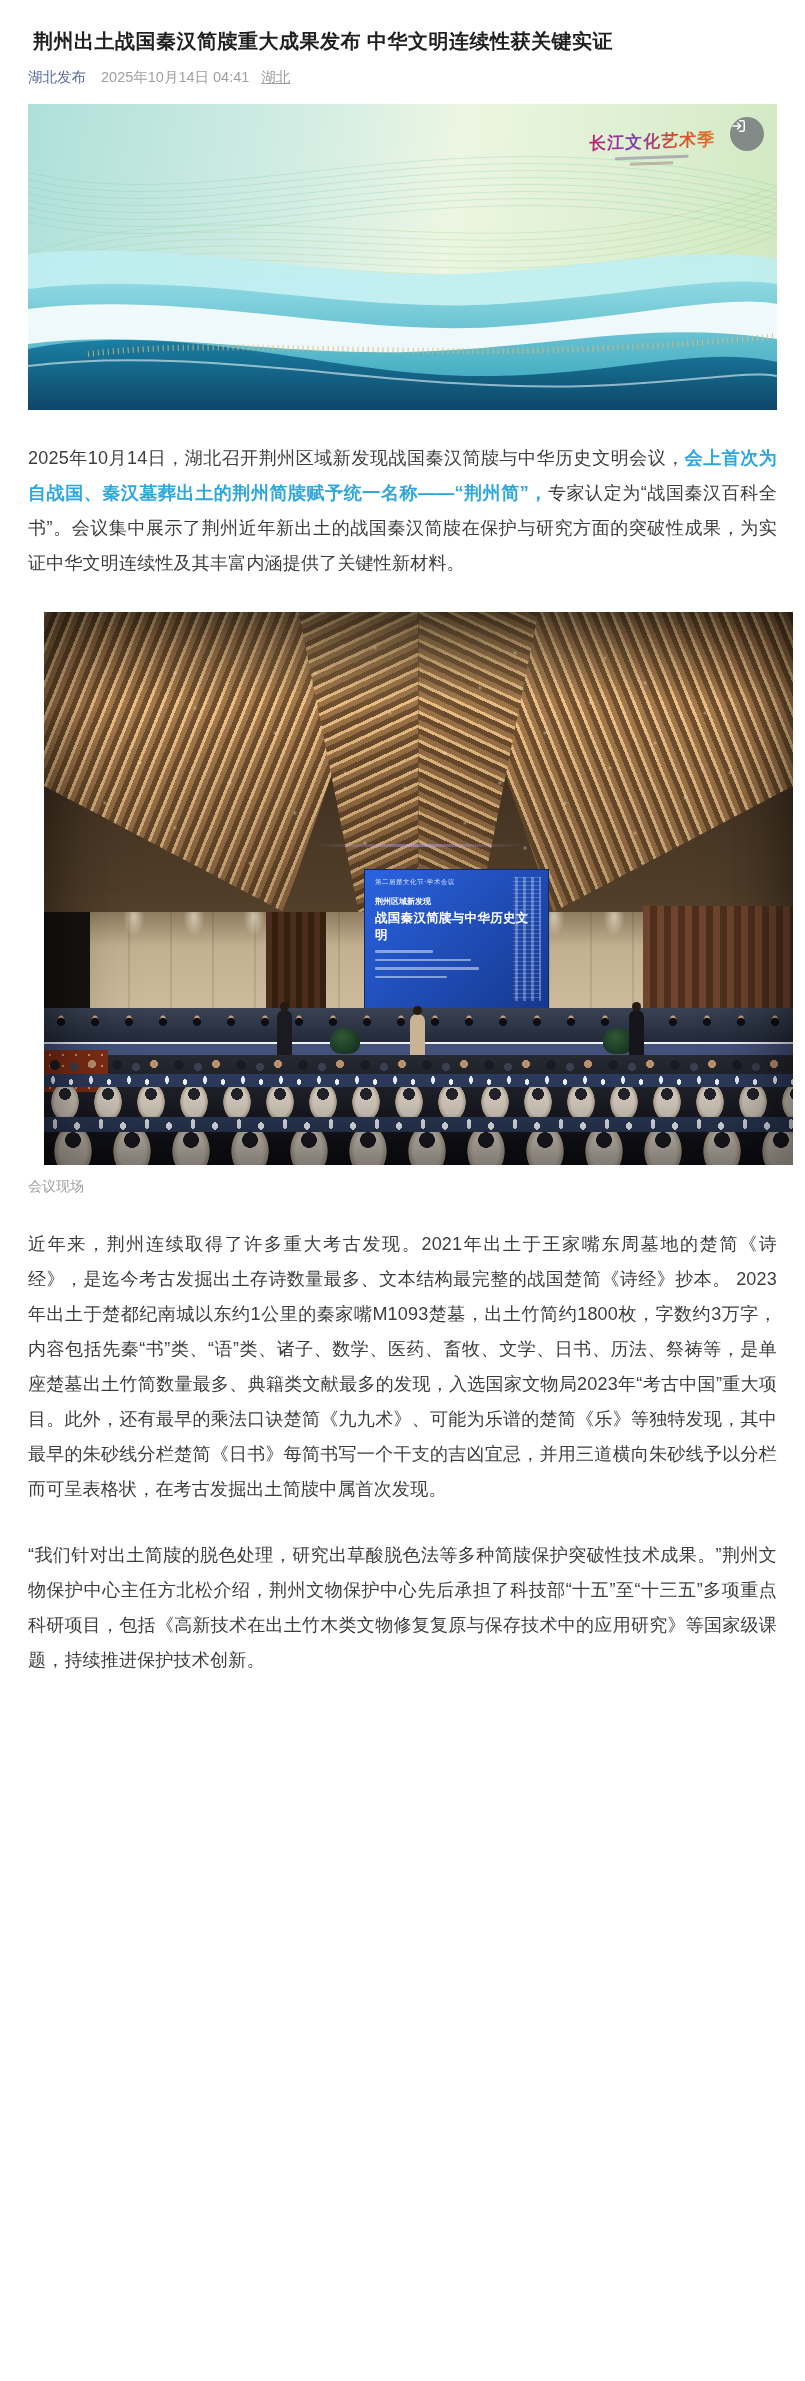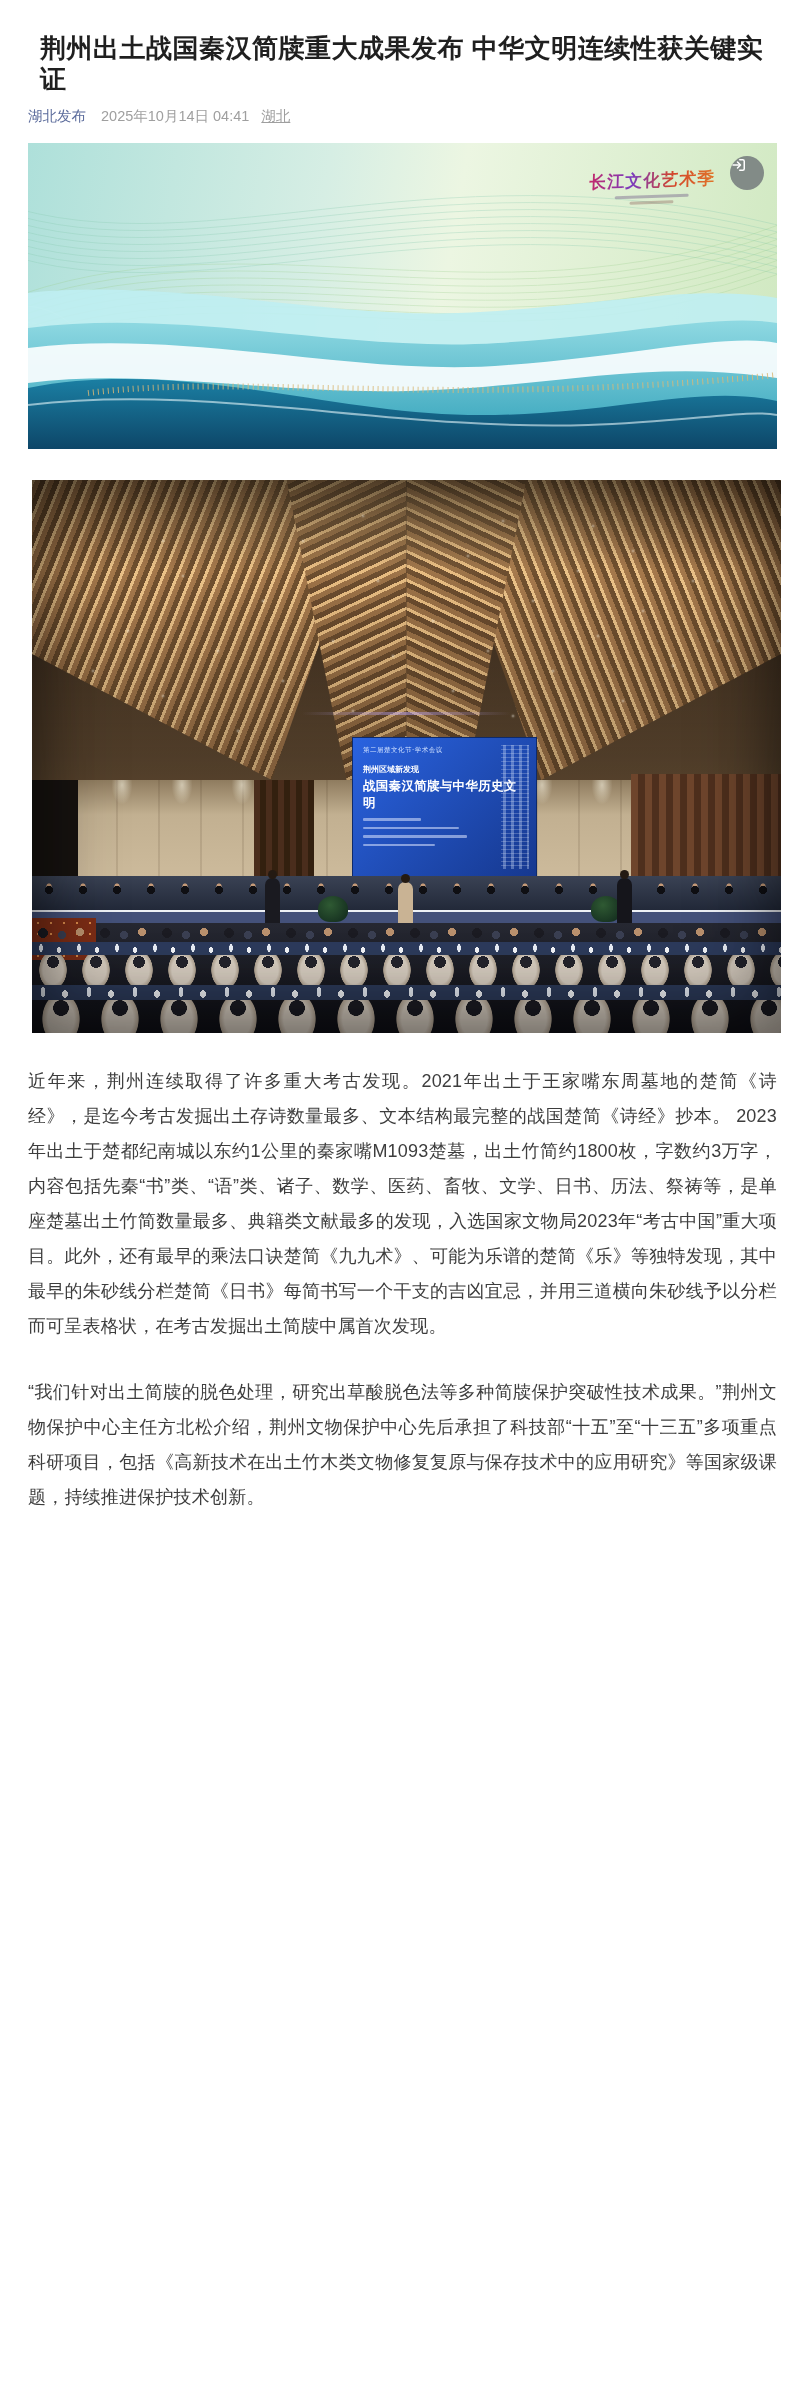--- a/index.html
+++ b/index.html
@@ -1,18 +1,18 @@
 <!DOCTYPE html>
 <html><head>
 <meta charset="utf-8">
 <style>
   html,body{margin:0;padding:0;background:#ffffff;}
   body{width:805px;font-family:"Liberation Sans","DejaVu Sans",sans-serif;}
   .page{width:805px;box-sizing:border-box;padding:0 28px 30px;}
-  .title{margin:12px;padding-top:21px;font-size:26px;line-height:31px;font-weight:700;color:#1f1f1f;letter-spacing:.5px;}
+  .title{margin:5px;padding-top:21px;font-size:20px;line-height:31px;font-weight:700;color:#1f1f1f;letter-spacing:.5px;}
   .meta{margin-top:11px;display:flex;align-items:flex-end;font-size:14.5px;}
   .source{color:#5c6c9c;text-decoration:none;margin-right:15px;font-weight:500;}
   .date{color:#9f9f9f;margin-right:12px;}
   .region{color:#9f9f9f;text-decoration:underline;}
   
   .banner{position:relative;margin-top:17px;width:749px;height:306px;overflow:hidden;background:linear-gradient(100deg,#aee0da 0%,#d6eee4 38%,#ecf6e2 55%,#cfe8c0 100%);}
   .banner svg{position:absolute;inset:0;display:block;}
   .banner-logo{position:absolute;top:26px;right:62px;text-align:center;transform:rotate(-2deg) skewX(-4deg);}
   .logo-text{font-size:17px;font-weight:700;letter-spacing:1px;background:linear-gradient(90deg,#c42a6a,#7a3bbf,#d4452a,#e0762a);-webkit-background-clip:text;background-clip:text;color:transparent;}
   .logo-sub{display:block;margin:3px auto 0;width:74px;height:3px;background:rgba(90,60,120,.35);border-radius:2px;}
@@ -133,22 +133,23 @@
     </div>
     <div class="expand-btn">
       <svg width="18" height="18" viewBox="0 0 24 24" fill="none" stroke="#ffffff" stroke-width="2" stroke-linecap="round" stroke-linejoin="round">
         <path d="M13 5h4a2 2 0 0 1 2 2v10a2 2 0 0 1-2 2h-4"></path>
         <path d="M4 12h9"></path>
           <path d="M10 8l4 4-4 4"></path>
       </svg>
     </div>
   </div>
 
+  <p class="para first"><span>2025年10月14日，湖北召开荆州区域新发现战国秦汉简牍与中华历史文明会议，</span><span class="hl">会上首次为自战国、秦汉墓葬出土的荆州简牍赋予统一名称——“荆州简”，</span><span>专家认定为“战国秦汉百科全书”。会议集中展示了荆州近年新出土的战国秦汉简牍在保护与研究方面的突破性成果，为实证中华文明连续性及其丰富内涵提供了关键性新材料。</span></p>
 
-  <figure class="photo" style="margin-left:4px;margin-right:0">
+  <figure class="photo" style="margin-left:16px;margin-right:0">
     <div class="ceil-base"></div>
     <div class="ceil-left"></div>
     <div class="ceil-right"></div>
     <div class="ceil-cl"></div>
     <div class="ceil-cr"></div>
     <div class="ceil-shade"></div>
     <div class="ridge"></div>
     <div class="lights"></div>
     <div class="wall"></div>
     <div class="door"></div>
@@ -179,17 +180,18 @@
       </div>
     <div class="aud-base"></div>
     <div class="carpet"></div>
     <div class="row-heads"></div>
     <div class="row-table1"></div>
     <div class="row-chairs1"></div>
     <div class="row-table2"></div>
     <div class="row-chairs2"></div>
     <div class="vignette"></div>
   </figure>
+  <div class="caption">会议现场</div>
 
   <p class="para">近年来，荆州连续取得了许多重大考古发现。2021年出土于王家嘴东周墓地的楚简《诗经》，是迄今考古发掘出土存诗数量最多、文本结构最完整的战国楚简《诗经》抄本。 2023年出土于楚都纪南城以东约1公里的秦家嘴M1093楚墓，出土竹简约1800枚，字数约3万字，内容包括先秦“书”类、“语”类、诸子、数学、医药、畜牧、文学、日书、历法、祭祷等，是单座楚墓出土竹简数量最多、典籍类文献最多的发现，入选国家文物局2023年“考古中国”重大项目。此外，还有最早的乘法口诀楚简《九九术》、可能为乐谱的楚简《乐》等独特发现，其中最早的朱砂线分栏楚简《日书》每简书写一个干支的吉凶宜忌，并用三道横向朱砂线予以分栏而可呈表格状，在考古发掘出土简牍中属首次发现。</p>
   <p class="para">“我们针对出土简牍的脱色处理，研究出草酸脱色法等多种简牍保护突破性技术成果。”荆州文物保护中心主任方北松介绍，荆州文物保护中心先后承担了科技部“十五”至“十三五”多项重点科研项目，包括《高新技术在出土竹木类文物修复复原与保存技术中的应用研究》等国家级课题，持续推进保护技术创新。</p>
 
 </div>
 
 </body></html>

